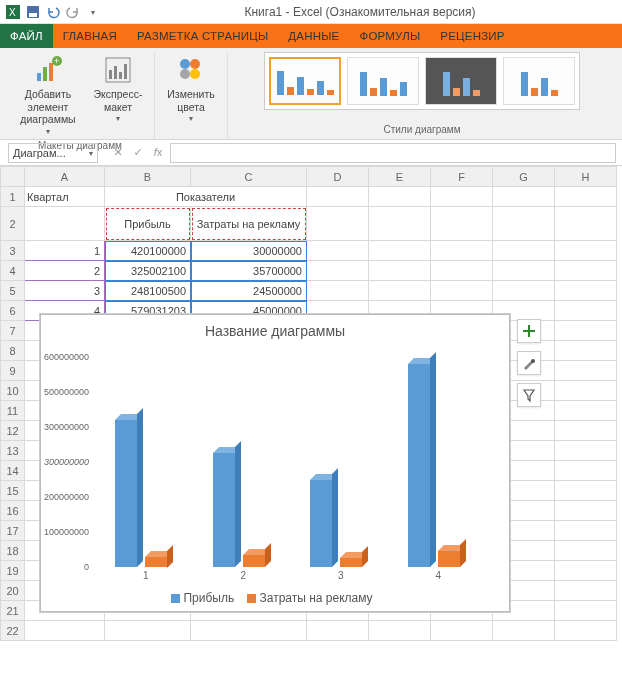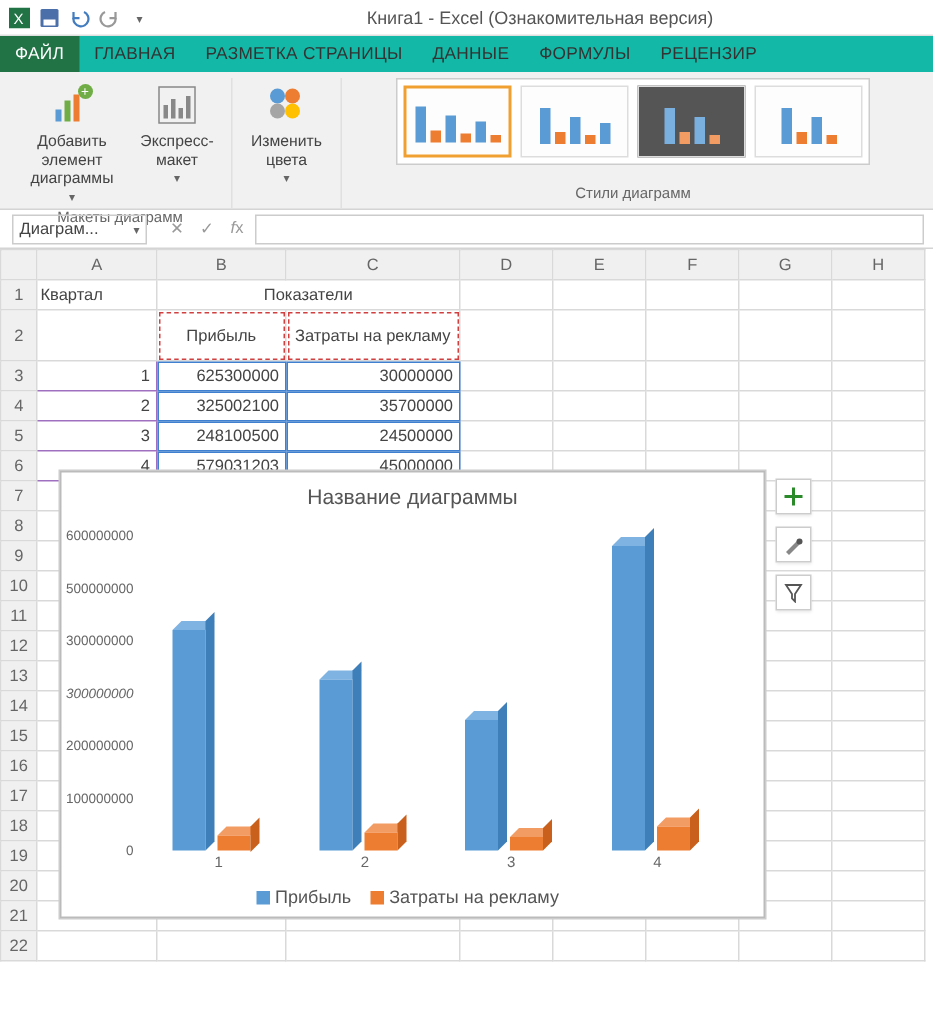--- a/index.html
+++ b/index.html
@@ -5,21 +5,21 @@
   * { box-sizing: border-box; margin: 0; padding: 0; font-family: "Segoe UI", Tahoma, sans-serif; }
   body { width: 622px; height: 674px; background: #fff; font-size: 11px; color: #444; overflow: hidden; }
 
   
   .titlebar { height: 24px; background: #fff; display: flex; align-items: center; padding: 0 4px; border-bottom: 1px solid #e0e0e0; }
   .qat { display: flex; gap: 2px; align-items: center; }
   .qat-btn { width: 18px; height: 18px; display: flex; align-items: center; justify-content: center; cursor: pointer; }
   .title-text { flex: 1; text-align: center; font-size: 12px; color: #555; }
 
   
-  .ribbon-tabs { height: 24px; background: #14b8a6; display: flex; align-items: stretch; font-size: 11.5px; }
+  .ribbon-tabs { height: 24px; background: #f97316; display: flex; align-items: stretch; font-size: 11.5px; }
   .tab { padding: 0 10px; display: flex; align-items: center; cursor: pointer; color: #333; text-transform: uppercase; letter-spacing: .2px; }
   .tab.active { background: #217346; color: #fff; }
   
   
   .ribbon { height: 92px; background: #f1f1f1; border-bottom: 1px solid #d4d4d4; display: flex; padding: 4px 6px 0 6px; }
   .group { display: flex; flex-direction: column; align-items: center; border-right: 1px solid #e0e0e0; padding: 0 6px 2px 6px; height: 100%; }
   .group:last-child { border-right: none; }
   .group-row { display: flex; gap: 4px; flex: 1; align-items: flex-start; }
   .group-label { font-size: 10px; color: #666; padding: 2px 0; }
   .big-btn { display: flex; flex-direction: column; align-items: center; width: 72px; cursor: pointer; padding: 2px; }
@@ -263,21 +263,21 @@
           <td class="red-border" style="white-space: normal; text-align: center;">Затраты на рекламу</td>
           <td></td>
           <td></td>
           <td></td>
           <td></td>
           <td></td>
         </tr>
         <tr>
           <th class="rowhdr">3</th>
           <td class="num purple-border">1</td>
-          <td class="num blue-border">625300000</td>
+          <td class="num blue-border">420100000</td>
           <td class="num blue-border">30000000</td>
           <td></td>
           <td></td>
           <td></td>
           <td></td>
           <td></td>
         </tr>
         <tr>
           <th class="rowhdr">4</th>
           <td class="num purple-border">2</td>

